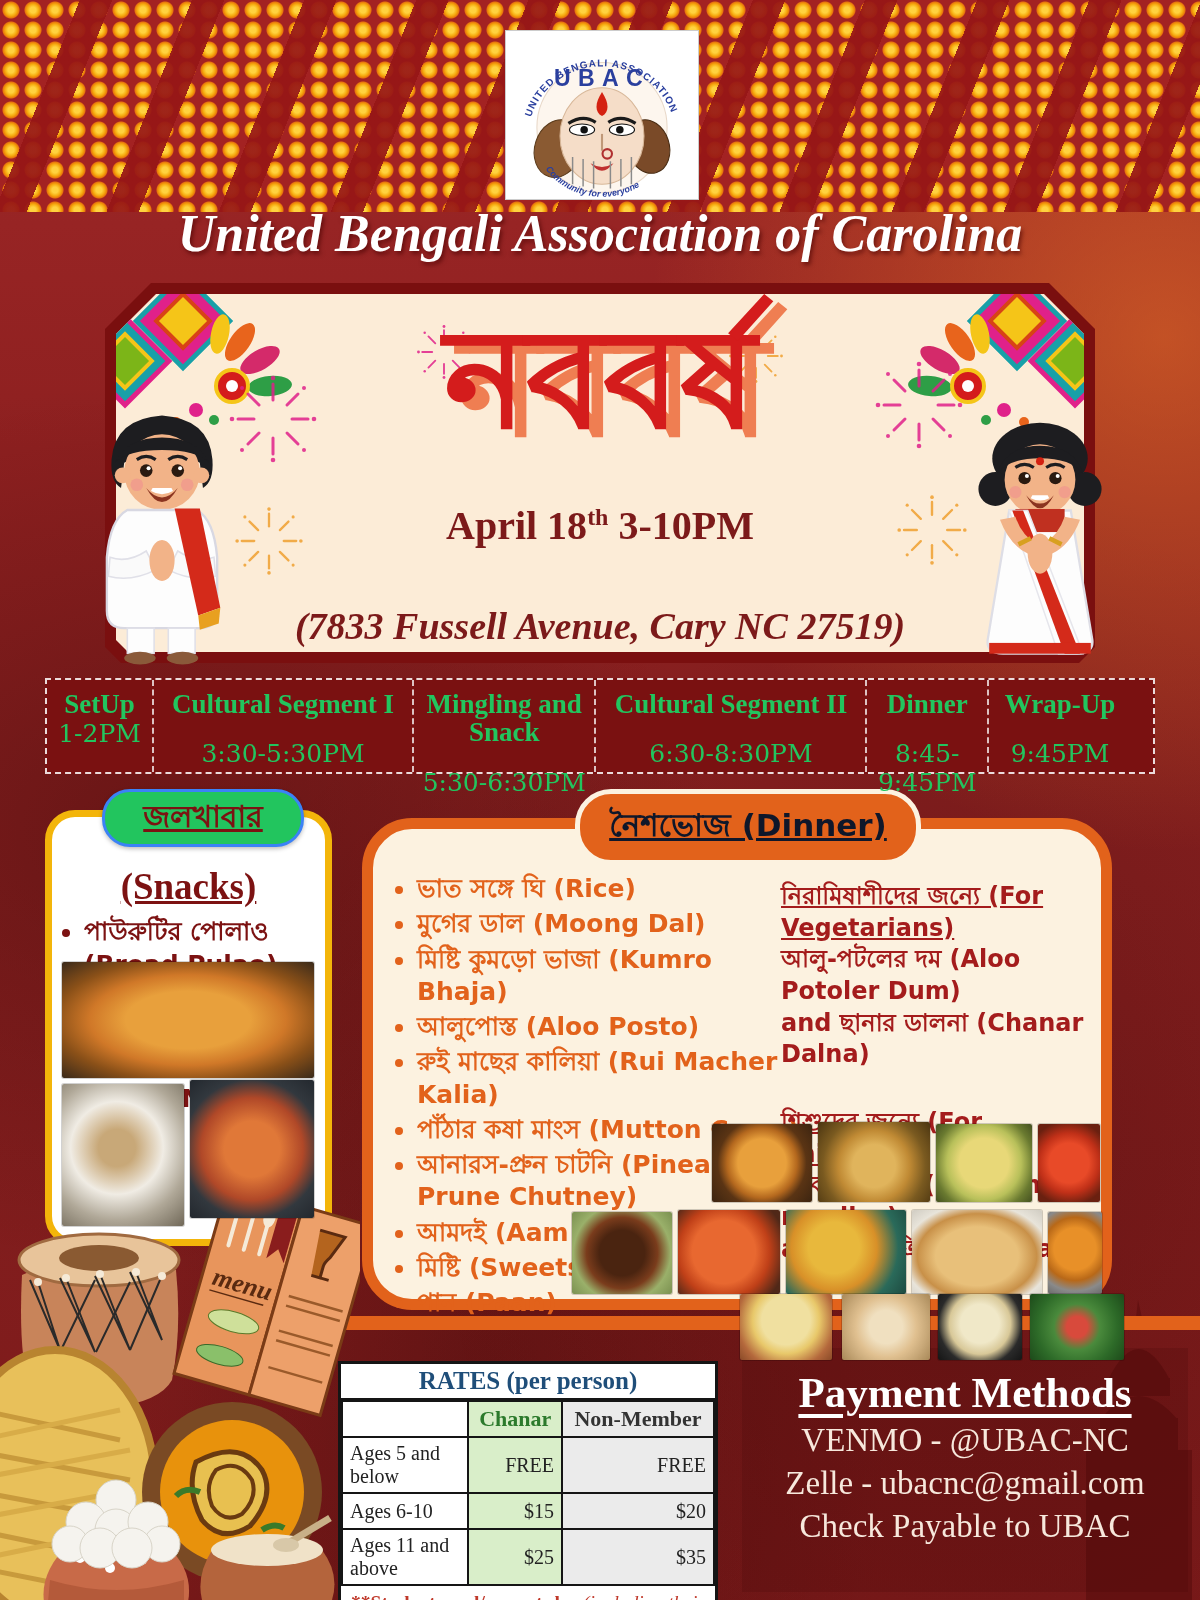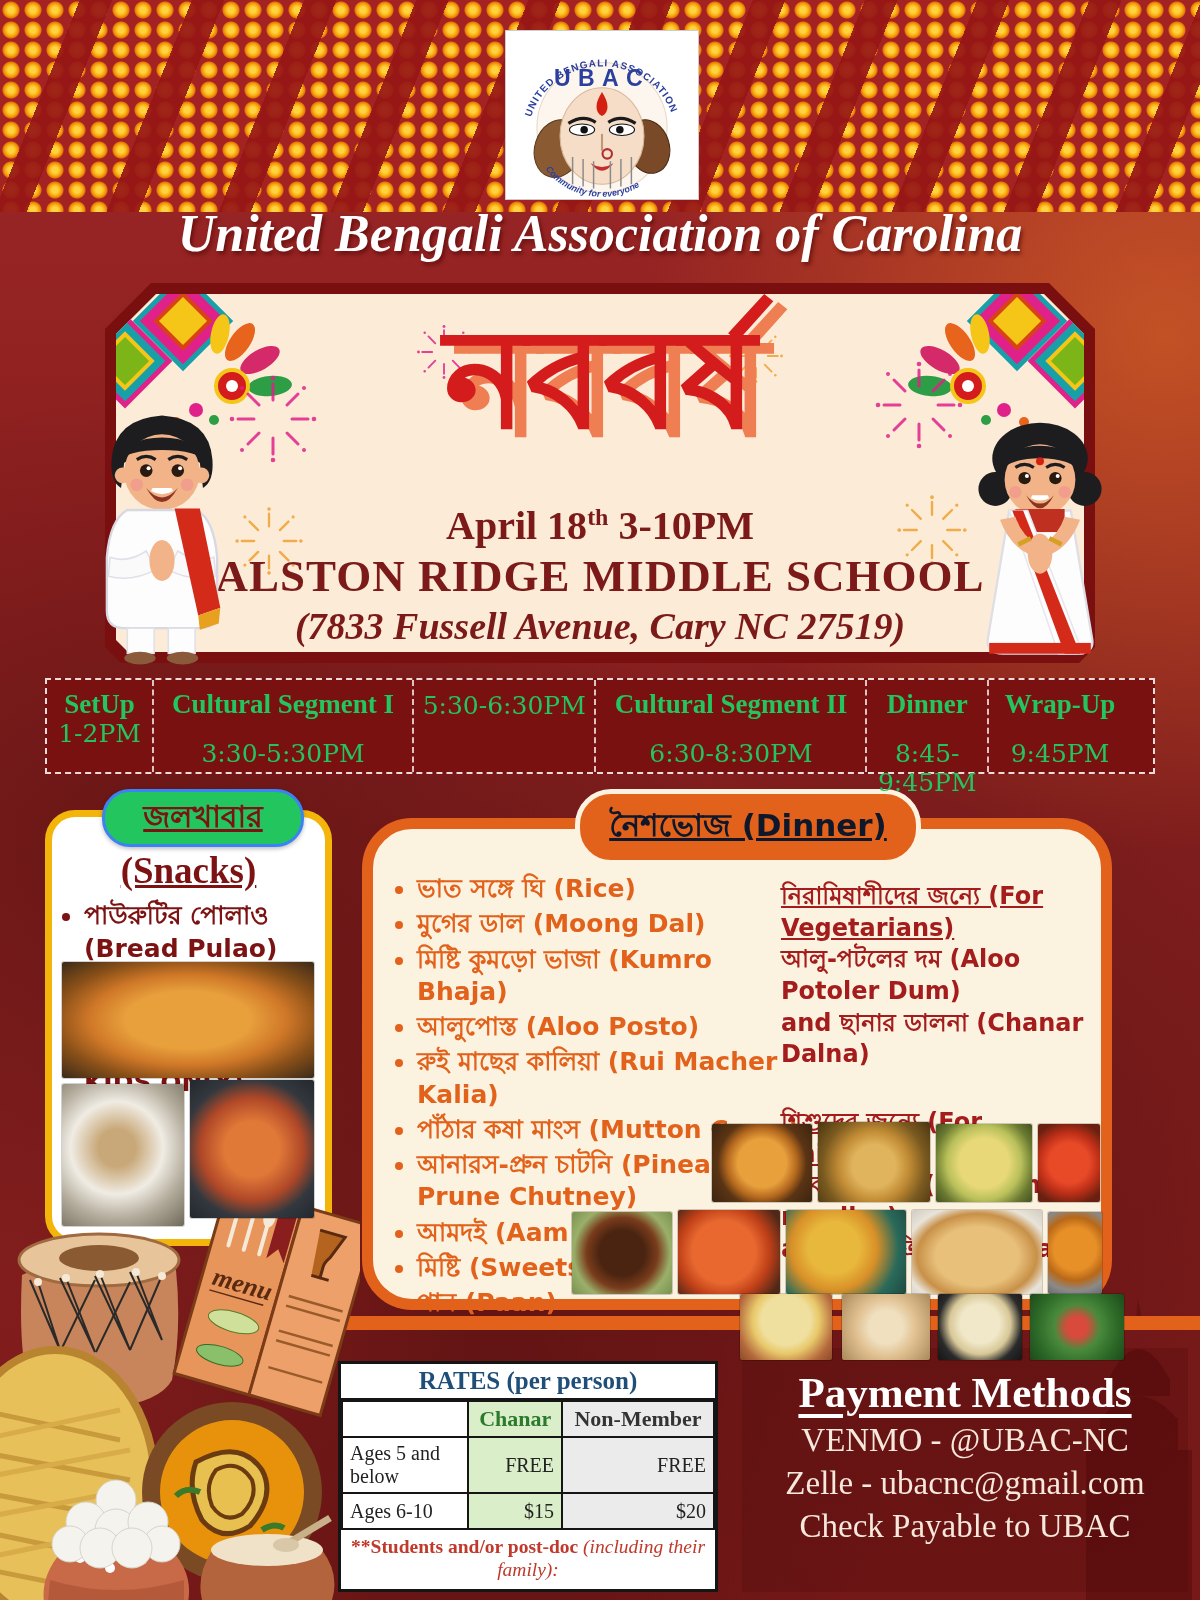--- a/index.html
+++ b/index.html
@@ -60,21 +60,21 @@
   .sched-label{font:700 27px "Liberation Serif",serif;line-height:1.05;}
   .sched-time{font:400 25px "DejaVu Serif",serif;line-height:1.15;white-space:pre-line;margin-top:2px;}
   .sc1{flex:0 0 9.5%;}.sc2{flex:0 0 23.5%;}.sc3{flex:0 0 16.5%;}.sc4{flex:0 0 24.5%;}.sc5{flex:0 0 11%;}.sc6{flex:0 0 13%;}
 
   
   .snacks{left:45px;top:810px;width:287px;height:436px;background:#fff;border:7px solid #f3b50a;
     border-radius:30px;box-sizing:border-box;z-index:4;}
   .snacks-pill{position:absolute;left:50px;top:-28px;width:196px;height:52px;background:#22c55e;
     border:3px solid #3b82f6;border-radius:28px;display:flex;align-items:center;justify-content:center;
     font:700 30px "DejaVu Sans",sans-serif;color:#7c1212;text-decoration:underline;box-shadow:0 2px 4px rgba(0,0,0,.25);}
-  .snacks-head{margin-top:32px;text-align:center;font:700 37px "Liberation Serif",serif;
+  .snacks-head{margin-top:48px;text-align:center;font:700 37px "Liberation Serif",serif;
     color:#7c1212;text-decoration:underline;}
   .snacks-list{margin:8px 0 0 6px;padding-left:26px;color:#7c1212;
     font:600 25px "DejaVu Sans",sans-serif;line-height:1.3;}
   .snacks-list li{margin-bottom:2px;}
   .ph{position:absolute;border-radius:2px;box-shadow:0 0 0 1px rgba(0,0,0,.18);z-index:7;}
   .ph-pulao{background:radial-gradient(ellipse at 50% 50%, #e8a03c 0 35%, #d07828 55%, #8a5018 75%, #3a2a1a);}
   .ph-chai{background:radial-gradient(circle at 45% 45%, #c8a878 0 18%, #f0ece4 45%, #b0a898 70%, #706858);}
   .ph-pizza{background:radial-gradient(circle at 50% 50%, #e07838 0 30%, #b04828 55%, #32383e 75%, #23282e);}
 
   
@@ -222,21 +222,20 @@
           <use href="#burstShape"></use>
         </svg>
       <svg class="burst" style="left:300px;top:30px;color:#e0218a;width:56px;height:56px" viewBox="0 0 90 90">
           <use href="#burstShape"></use>
         </svg>
       <svg class="burst" style="right:300px;top:34px;color:#f0a030;width:56px;height:56px" viewBox="0 0 90 90">
           <use href="#burstShape"></use>
         </svg>
       <div class="bengali-title">নববর্ষ</div>
       <div class="hero-date"><span>April 18</span><sup>th</sup><span> 3-10PM</span></div>
-      <div class="hero-venue">ALSTON RIDGE MIDDLE SCHOOL</div>
       <div class="hero-address">(7833 Fussell Avenue, Cary NC 27519)</div>
     </div>
   </div>
 
   <svg class="abs boy" viewBox="0 0 120 165">
     <path d="M28,34 Q30,8 60,6 Q90,8 92,34 Q93,48 86,52 L84,36 Q60,24 36,36 L34,52 Q27,48 28,34 Z" fill="#1d1d20"></path>
     <circle cx="60" cy="42" r="24" fill="#f2b388"></circle>
     <circle cx="35" cy="44" r="5" fill="#f2b388"></circle>
       <circle cx="85" cy="44" r="5" fill="#f2b388"></circle>
     <path d="M30,36 Q38,20 60,20 Q82,20 90,36 Q82,28 60,28 Q38,28 30,36 Z" fill="#1d1d20"></path>
@@ -293,20 +292,21 @@
   <div class="abs schedule">
     <div class="sched-cell sc1">
       <div class="sched-label">SetUp</div>
       <div class="sched-time">1-2PM</div>
     </div>
     <div class="sched-cell sc2">
       <div class="sched-label">Cultural Segment I</div>
       <div class="sched-time">3:30-5:30PM</div>
     </div>
     <div class="sched-cell sc3">
+      <div class="sched-label">Mingling and Snack</div>
       <div class="sched-time">5:30-6:30PM</div>
     </div>
     <div class="sched-cell sc4">
       <div class="sched-label">Cultural Segment II</div>
       <div class="sched-time">6:30-8:30PM</div>
     </div>
     <div class="sched-cell sc5">
       <div class="sched-label">Dinner</div>
       <div class="sched-time">8:45-
 9:45PM</div>
@@ -464,20 +464,25 @@
       <tr>
         <td class="lbl">Ages 5 and below</td>
         <td class="mem">FREE</td>
         <td class="nonmem">FREE</td>
       </tr>
       <tr>
         <td class="lbl">Ages 6-10</td>
         <td class="mem">$15</td>
         <td class="nonmem">$20</td>
       </tr>
+      <tr>
+        <td class="lbl">Ages 11 and above</td>
+        <td class="mem">$25</td>
+        <td class="nonmem">$35</td>
+      </tr>
     </tbody>
       </table>
     <div class="rates-note">
       <span class="nb">**Students and/or post-doc</span><span class="ni"> (including their family):</span>
     </div>
   </div>
 
   <div class="abs payment">
     <div class="pay-title">Payment Methods</div>
     <div class="pay-line">VENMO - @UBAC-NC</div>

